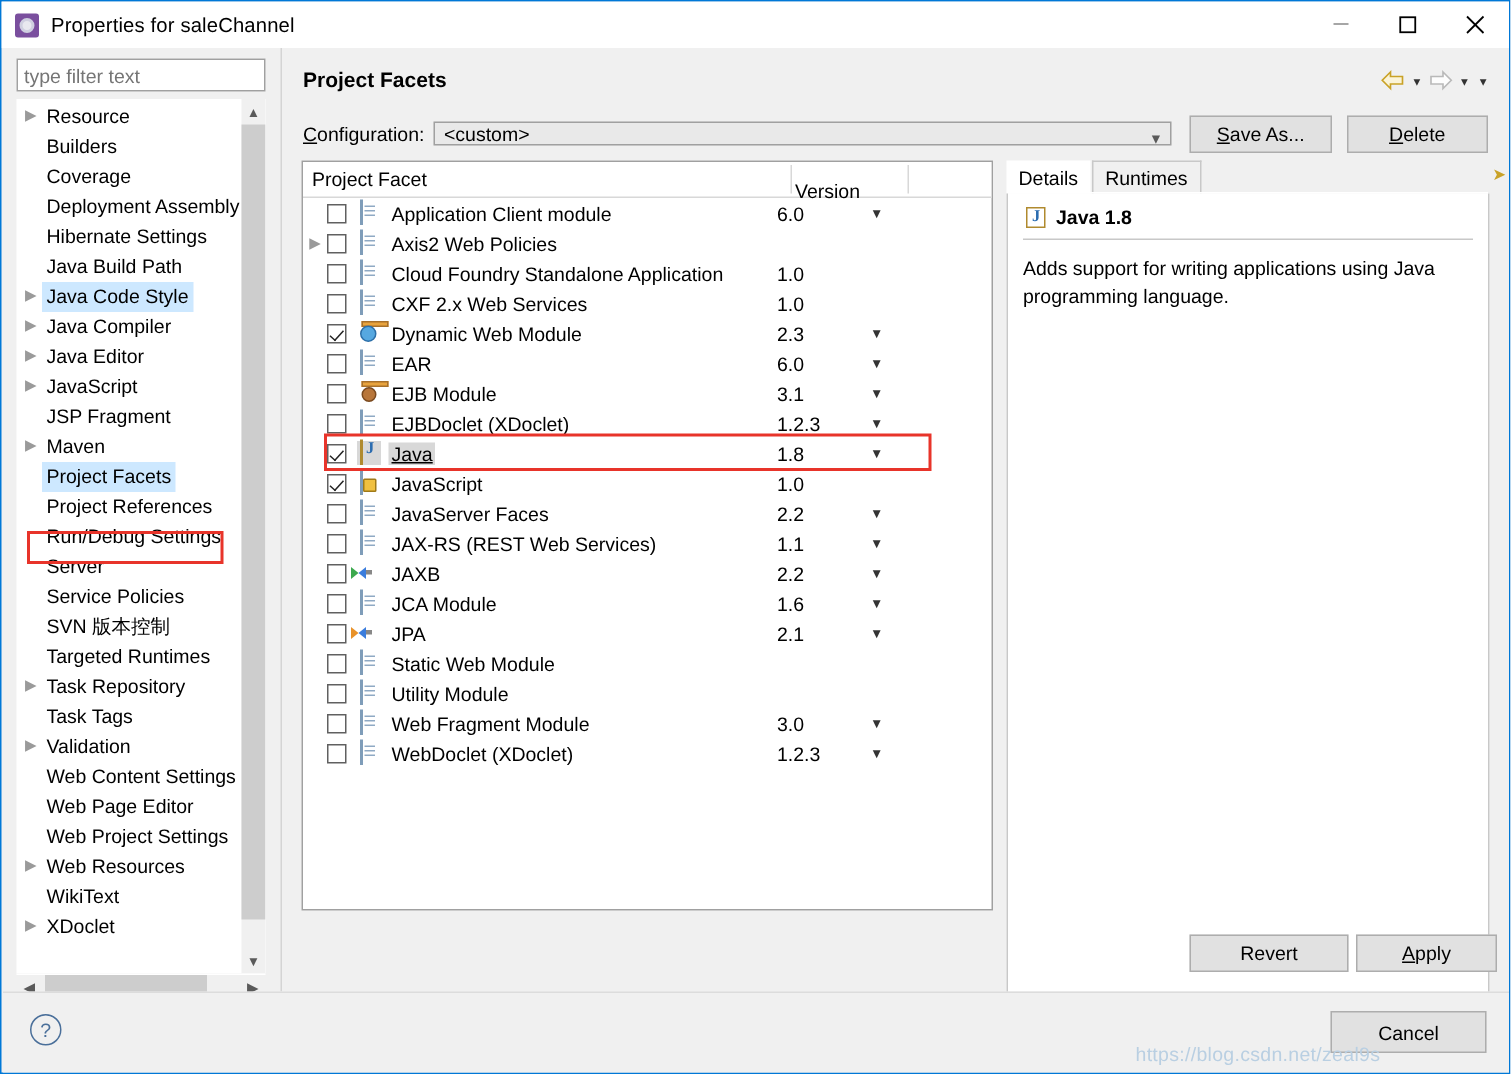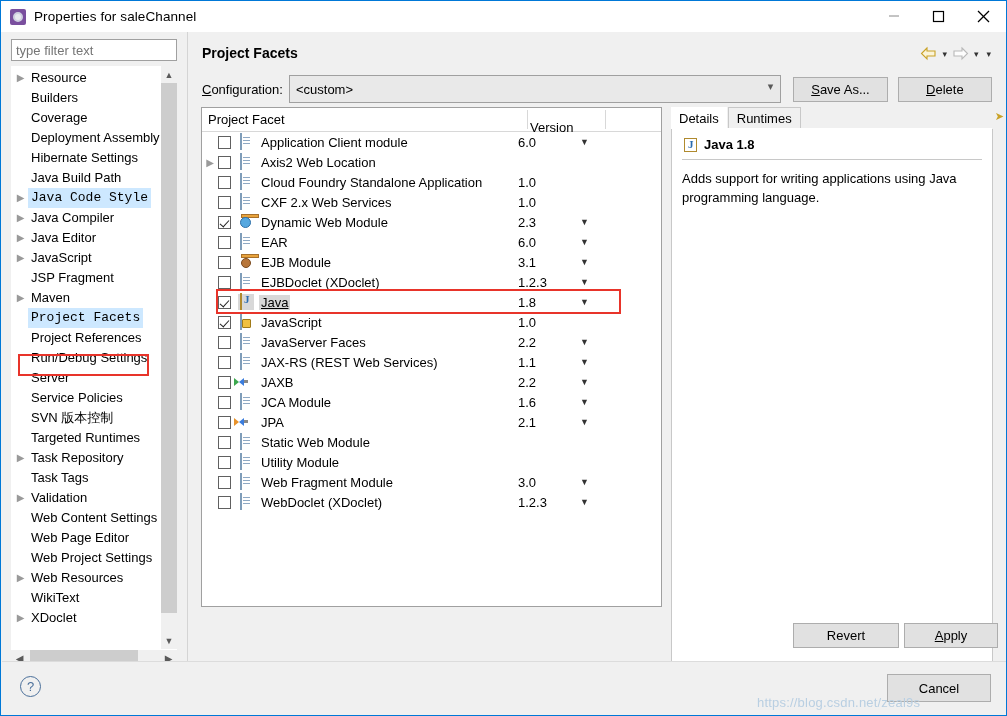--- a/index.html
+++ b/index.html
@@ -79,21 +79,21 @@
     height: 20px; line-height: 20px;
     display: flex; align-items: center;
     white-space: nowrap; padding-left: 2px;
     font-size: 13px;
   }
   .titem .twist {
     width: 15px; flex: none; text-align: center;
     color: #9a9a9a; font-size: 10px; line-height: 20px;
   }
   .titem .tlabel { padding: 0 3px; }
-  .titem.sel .tlabel { background: #cde8ff; font-family: Liberation Mono, monospace; }
+  .titem.sel .tlabel { background: #cde8ff; }
 
   
   #tree-vsb {
     position: absolute; right: 0; top: 0; width: 16px; height: 583px;
     background: #f0f0f0;
   }
   #tree-vsb .arrow {
     width: 16px; height: 17px; display: flex;
     align-items: center; justify-content: center;
     color: #5a5a5a; font-size: 9px;
@@ -146,21 +146,21 @@
   .caret { font-size: 9px; color: #333; padding: 0 3px; }
 
   #cfgrow {
     position: absolute; left: 14px; top: 44px;
     width: 790px; height: 26px;
     display: flex; align-items: center;
   }
   #cfg-label { font-size: 13px; margin-right: 6px; }
   #cfg-label u { text-decoration: underline; }
   #cfg-combo {
-    width: 522px; height: 28px;
+    width: 522px; height: 16px;
     border: 1px solid #a0a0a0;
     background: #e9e9e9;
     display: flex; align-items: center;
     padding-left: 6px; font-size: 13px;
     position: relative;
   }
   #cfg-combo .cbarrow {
     position: absolute; right: 7px; top: 4px;
     color: #5a5a5a; font-size: 11px;
   }
@@ -574,21 +574,21 @@
           <span class="fcheck"></span>
           <span class="ficon"><span class="ic-doc"></span></span>
           <span class="fname">Application Client module</span>
           <span class="fver">6.0</span>
           <span class="fdrop">▼</span>
         </div>
         <div class="frow">
           <span class="exp">▶</span>
           <span class="fcheck"></span>
           <span class="ficon"><span class="ic-doc"></span></span>
-          <span class="fname">Axis2 Web Location</span>
+          <span class="fname">Axis2 Web Policies</span>
         </div>
         <div class="frow">
           <span class="exp"></span>
           <span class="fcheck"></span>
           <span class="ficon"><span class="ic-doc"></span></span>
           <span class="fname">Cloud Foundry Standalone Application</span>
           <span class="fver">1.0</span>
         </div>
         <div class="frow">
           <span class="exp"></span>

